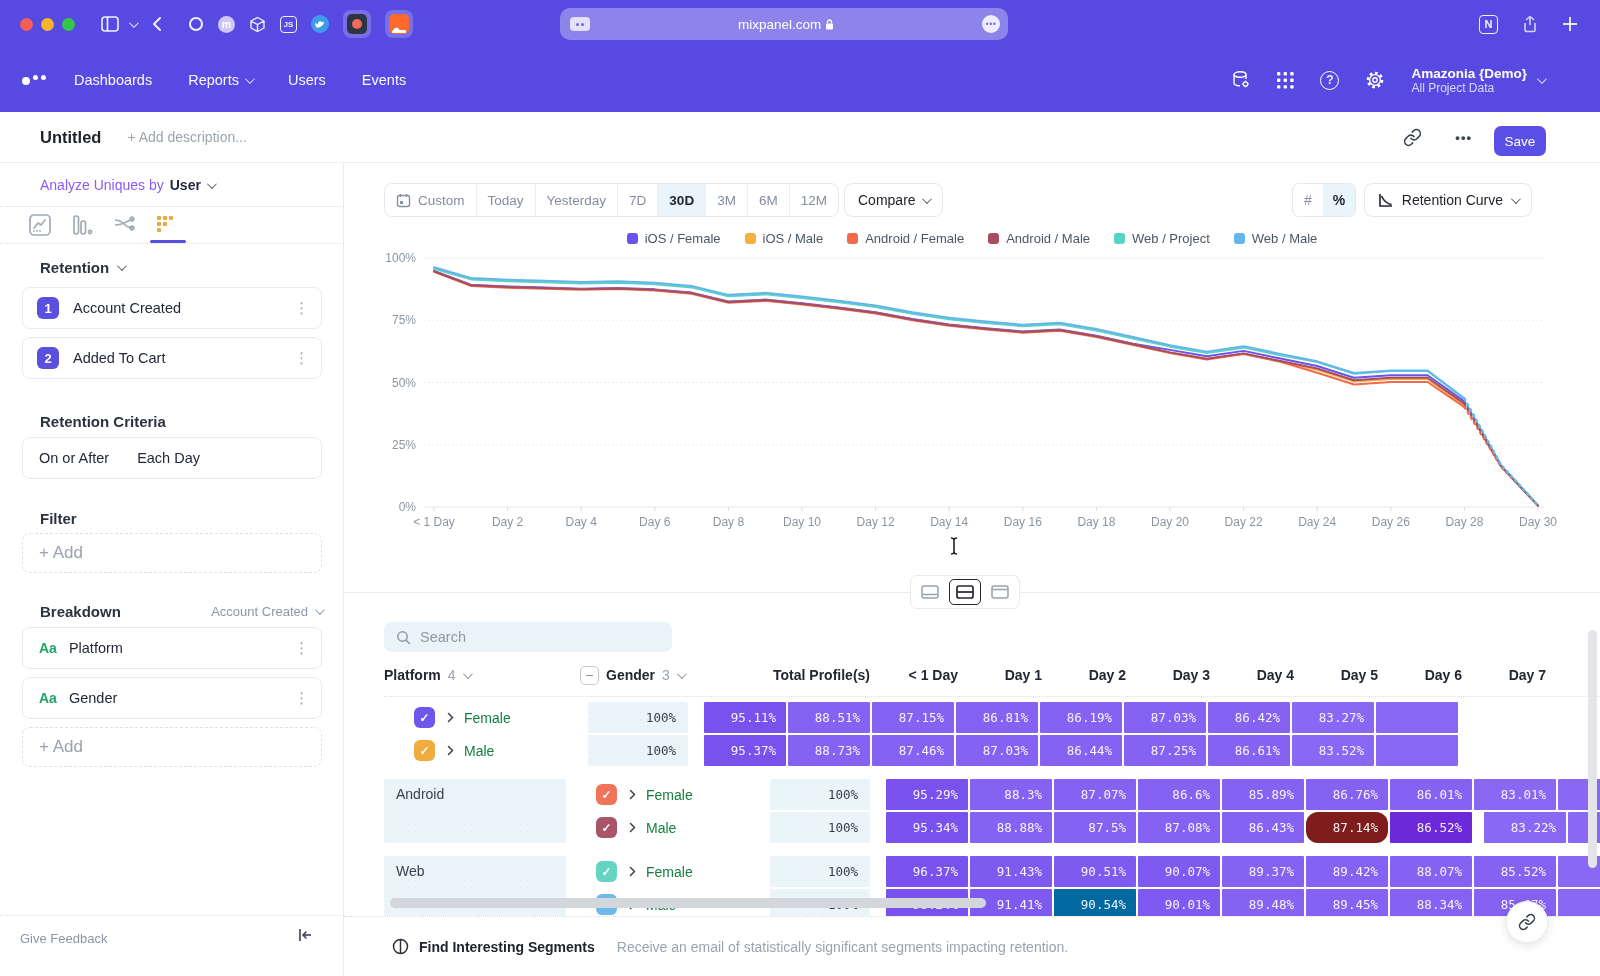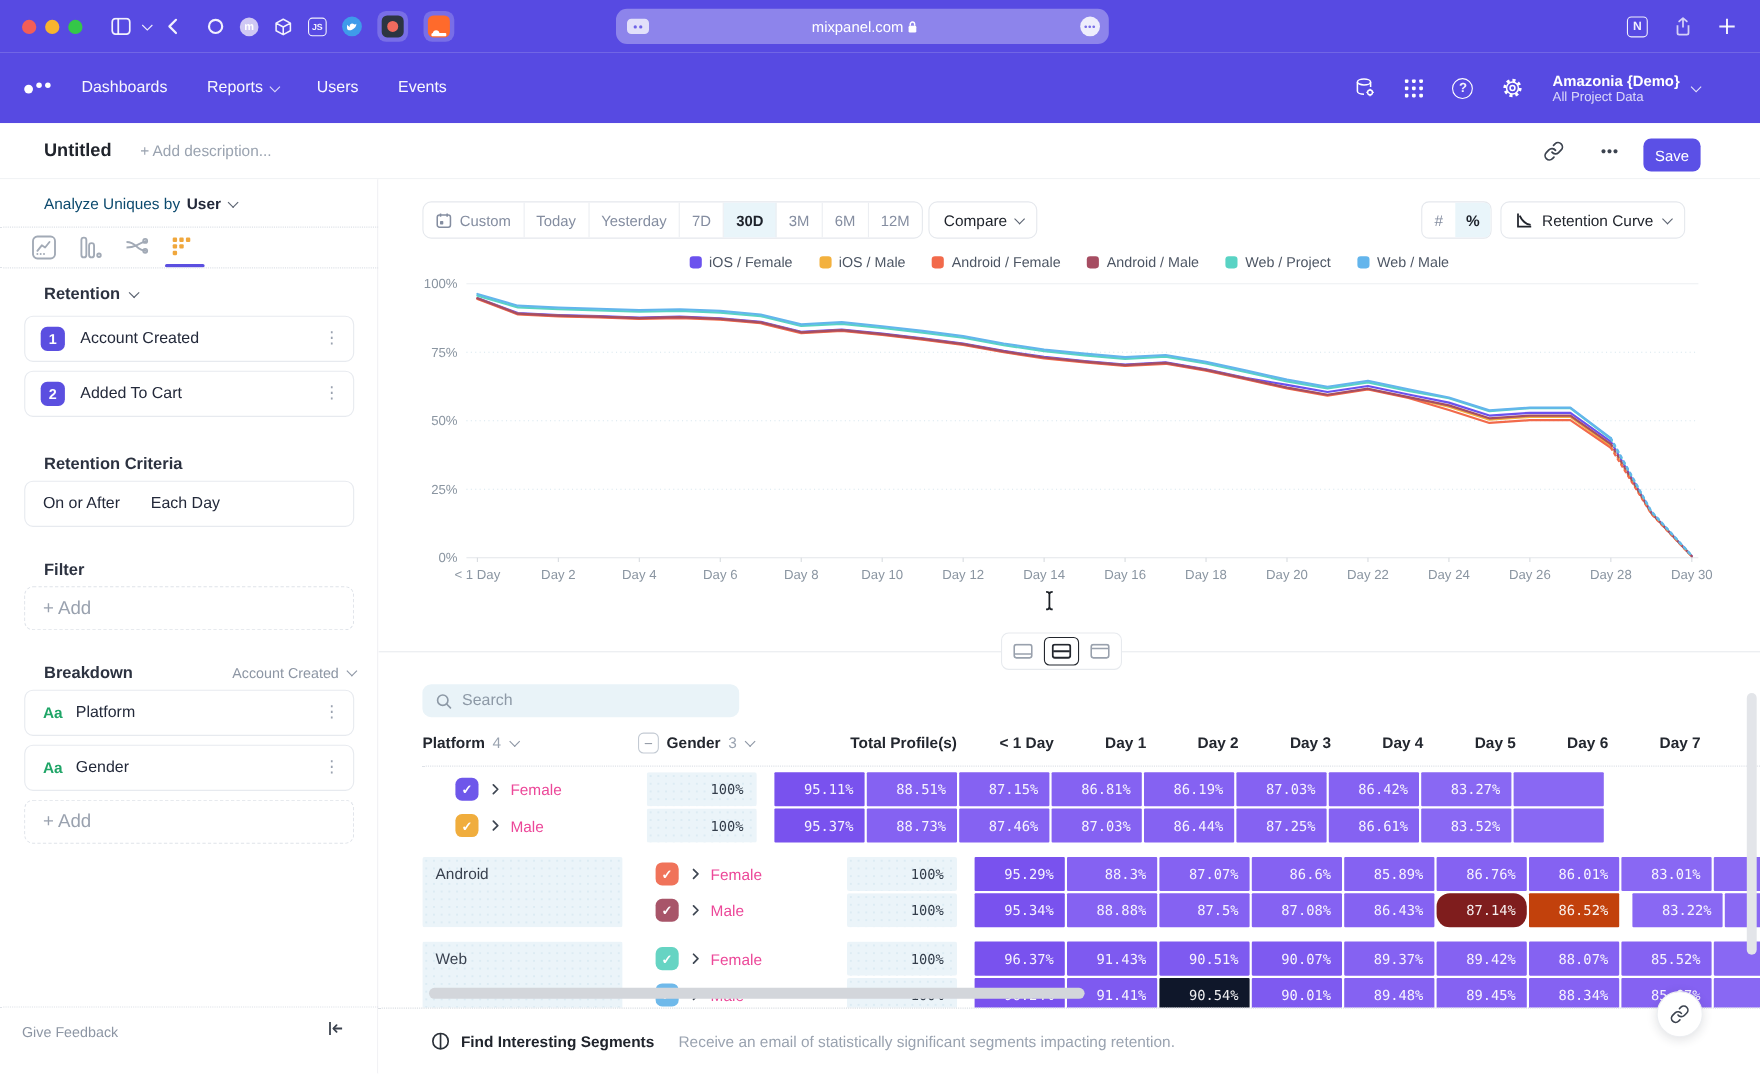--- a/index.html
+++ b/index.html
@@ -52,21 +52,21 @@
 .thead{position:absolute;left:0;top:52px;width:1300px;height:30px;display:flex;align-items:center}
 .th{font-size:14px;color:#23272f;font-weight:700}
 .thgray{color:#9aa3b0;font-weight:400}
 .groups{position:absolute;left:40px;top:94px;width:1300px}
 .group{display:flex;margin-bottom:13px}
 .pcell{width:182px;background:#ebf4f9;border-radius:2px;font-size:14px;color:#39414f;padding:7px 0 0 12px;background-image:radial-gradient(#dcebf3 .8px,transparent .8px);background-size:7px 7px}
 .rows{display:flex;flex-direction:column;gap:2px}
 .trow{display:flex;height:31px;align-items:stretch}
 .gcell{width:176px;display:flex;align-items:center;padding-left:16px}
 .cbx{width:21px;height:21px;border-radius:6px;color:#fff;font-size:12px;font-weight:700;display:flex;align-items:center;justify-content:center}
-.glabel{font-size:14px;color:#ec4899}
+.glabel{font-size:14px;color:#15803d}
 .totcell{width:100px;margin-left:14px;background:#ebf4f9;background-image:radial-gradient(#dcebf3 .8px,transparent .8px);background-size:7px 7px;border-radius:2px;display:flex;align-items:center;justify-content:flex-end;padding-right:12px;font-family:"DejaVu Sans Mono",monospace;font-size:12.5px;color:#333d4b}
 .dcell{width:82px;margin-left:2px;display:flex;align-items:center;justify-content:flex-end;padding-right:10px;font-family:"DejaVu Sans Mono",monospace;font-size:12.5px;color:rgba(255,255,255,.93);border-radius:1px}
 .hscroll{position:absolute;left:46px;top:290px;width:596px;height:10px;border-radius:5px;background:#d3d6db}
 
 .footer{position:absolute;left:344px;top:916px;width:1256px;height:60px;border-top:1px dotted #d9dde2;background:#fff;display:flex;align-items:center}
 .fab{position:absolute;left:1506px;top:901px;width:42px;height:42px;border-radius:50%;background:#fff;border:1px solid #eceef1;box-shadow:0 2px 10px rgba(30,35,48,.14);display:flex;align-items:center;justify-content:center}
 .vscroll{position:absolute;left:1588px;top:630px;width:9px;height:238px;border-radius:5px;background:#e3e5e9}
 </style>
 </head>
 <body>
@@ -235,21 +235,21 @@
         <path d="M10 13a5 5 0 0 0 7.54.54l3-3a5 5 0 0 0-7.07-7.07l-1.72 1.71"></path>
         <path d="M14 11a5 5 0 0 0-7.54-.54l-3 3a5 5 0 0 0 7.07 7.07l1.71-1.71"></path>
       </svg>
     </span>
   <span style="position:absolute;right:128px;color:#3c434f;font-size:13px;letter-spacing:1px;font-weight:700">•••</span>
   <button class="save-btn">Save</button>
 </div>
 
 <div class="sidebar">
   <div style="position:absolute;left:40px;top:14px;display:flex;align-items:center;gap:6px">
-    <span style="font-size:14px;color:#0c4a6e">Analyze Uniques by</span>
+    <span style="font-size:14px;color:#8b5cf6">Analyze Uniques by</span>
     <span style="font-size:14px;font-weight:700;color:#23293a">User</span>
     <span class="chev" style="color:#5a6270"></span>
   </div>
   <div class="dotline" style="position:absolute;left:0;top:43px;width:344px"></div>
   <div style="position:absolute;left:28px;top:50px;display:flex;gap:18px">
     <span>
         <svg width="24" height="24" viewBox="0 0 24 24">
           <rect x="2" y="2" width="20" height="20" rx="4" fill="none" stroke="#a2aab6" stroke-width="1.7"></rect>
           <polyline points="6,15 10,10 13,12 17,7" fill="none" stroke="#a2aab6" stroke-width="1.7" stroke-linecap="round" stroke-linejoin="round"></polyline>
           <g fill="#a2aab6">
@@ -620,21 +620,21 @@
                 </span>
                 <span class="glabel">Male</span>
               </div>
               <div class="totcell">100%</div>
               <div class="dcell" style="background: rgb(121, 82, 238); margin-left: 16px;">95.34%</div>
               <div class="dcell" style="background: rgb(133, 98, 242);">88.88%</div>
               <div class="dcell" style="background: rgb(133, 98, 242);">87.5%</div>
               <div class="dcell" style="background: rgb(133, 98, 242);">87.08%</div>
               <div class="dcell" style="background: rgb(133, 98, 242);">86.43%</div>
               <div class="dcell" style="background: #7f1d1d; border-radius: 12px;">87.14%</div>
-              <div class="dcell" style="background: #c2410c;">86.52%</div>
+              <div class="dcell" style="background: #6d28d9;">86.52%</div>
               <div class="dcell" style="background: rgb(137, 104, 243); margin-left: 12px;">83.22%</div>
               <div class="dcell" style="background: rgb(137, 104, 243); color: transparent;">81.83%</div>
             </div>
           </div>
         </div>
         <div class="group" style="height: 64px;">
           <div class="pcell">Web</div>
           <div class="rows" style="margin-left: 14px;">
             <div class="trow">
               <div class="gcell">
@@ -663,21 +663,21 @@
                 <span style="margin: 0px 10px 0px 12px; display: flex; align-items: center;">
                   <svg width="7" height="11" viewBox="0 0 7 11">
                     <polyline points="1.5,1.5 5.5,5.5 1.5,9.5" fill="none" stroke="#3f4753" stroke-width="1.6" stroke-linecap="round" stroke-linejoin="round"></polyline>
                   </svg>
                 </span>
                 <span class="glabel">Male</span>
               </div>
               <div class="totcell">100%</div>
               <div class="dcell" style="background: rgb(121, 82, 238); margin-left: 16px;">96.24%</div>
               <div class="dcell" style="background: rgb(126, 90, 240);">91.41%</div>
-              <div class="dcell" style="background: #0f172a;">90.54%</div>
+              <div class="dcell" style="background: #0369a1;">90.54%</div>
               <div class="dcell" style="background: rgb(126, 90, 240);">90.01%</div>
               <div class="dcell" style="background: rgb(133, 98, 242);">89.48%</div>
               <div class="dcell" style="background: rgb(133, 98, 242);">89.45%</div>
               <div class="dcell" style="background: rgb(133, 98, 242);">88.34%</div>
               <div class="dcell" style="background: rgb(133, 98, 242);">85.67%</div>
               <div class="dcell" style="background: rgb(137, 104, 243); color: transparent;">84.44%</div>
             </div>
           </div>
         </div>
       </div>

